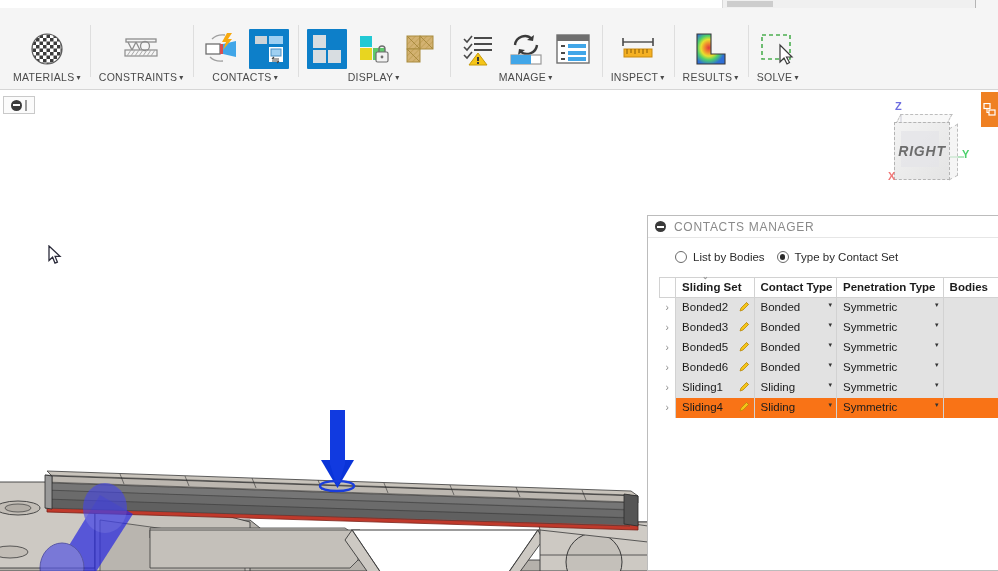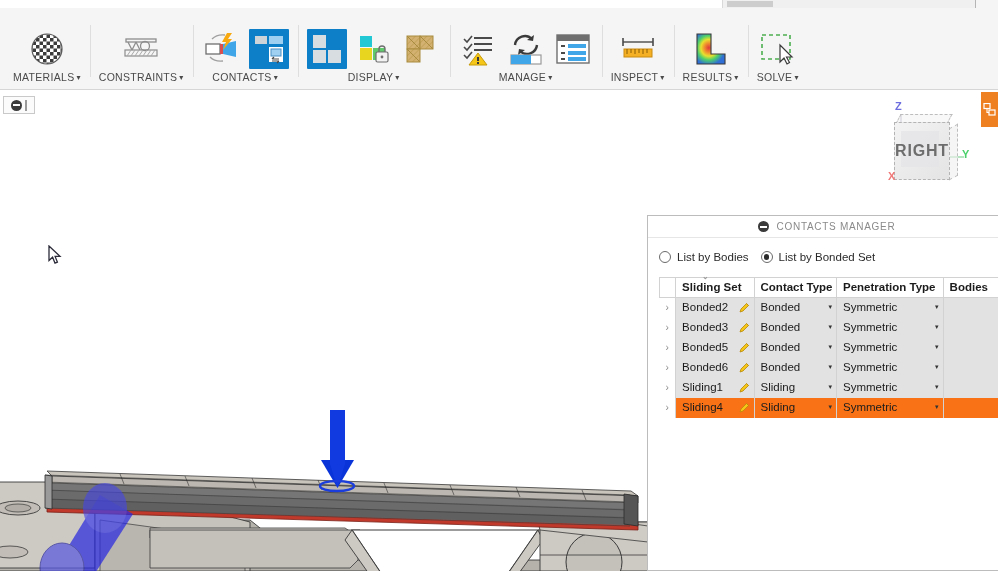--- a/index.html
+++ b/index.html
@@ -69,21 +69,21 @@
   .viewcube{ position:absolute; left:870px; top:100px; width:110px; height:100px; }
   .cube-face{
     position:absolute; left:24px; top:22px; width:56px; height:58px;
     background:linear-gradient(135deg,#f3f3f3,#e4e4e4);
     border:1px dashed #b4b4b4;
     display:flex; align-items:center; justify-content:center;
   }
   .cube-face .inner{
     position:absolute; left:6px; top:8px; right:10px; bottom:12px; background:rgba(228,228,232,.75);
   }
-  .cube-label{ position:relative; font-size:16px; color:#6d6d6d; letter-spacing:.8px; font-weight:bold;}
+  .cube-label{ position:relative; font-size:14px; color:#6d6d6d; letter-spacing:.8px; font-weight:bold;font-style:italic;}
   .cube-top{
     position:absolute; left:28px; top:14px; width:52px; height:10px;
     border:1px dashed #bdbdbd; border-bottom:none; transform:skewX(-28deg);
     background:rgba(244,244,244,.6);
   }
   .cube-side{
     position:absolute; left:79px; top:26px; width:9px; height:52px;
     border:1px dashed #bdbdbd; border-left:none; transform:skewY(-28deg);
     background:rgba(238,238,238,.6);
   }
@@ -102,28 +102,27 @@
   
   .cursor{ position:absolute; left:48px; top:245px; }
 
   
   .cm{
     position:absolute; left:647px; top:215px; width:351px; height:356px;
     background:#ffffff; border:1px solid #bcbcbc; border-right:none;
   }
   .cm-title{
     height:22px; display:flex; align-items:center; gap:8px; padding-left:7px;
-    font-size:10px; color:#8a8a8a; letter-spacing:.7px;
+    font-size:12px; color:#8a8a8a; letter-spacing:.7px;
     border-bottom:1px solid #e6e6e6;
-    justify-content:center;
   }
   .cm-title .dot{ width:11px;height:11px;border-radius:50%;background:#3a3a3a;position:relative;}
   .cm-title .dot::after{content:"";position:absolute;left:2px;top:4.5px;width:7px;height:2px;background:#fff;}
   .cm-body{ padding:13px 0 0 11px; }
-  .radios{ display:flex; align-items:center; gap:12px; font-size:11.5px; color:#2b2b2b; }
+  .radios{ display:flex; align-items:center; gap:12px; font-size:11.5px; color:#2b2b2b;margin-left:16px; }
   .radio{ display:flex; align-items:center; gap:6px; cursor:default; }
   .rb{ width:12px;height:12px;border:1.4px solid #6a6a6a;border-radius:50%; background:#fff; position:relative;}
   .rb.on::after{content:"";position:absolute;left:2.3px;top:2.3px;width:5.4px;height:5.4px;border-radius:50%;background:#2b2b2b;}
 
   table.cmtab{
     margin-top:14px; border-collapse:collapse; width:345px;
     font-size:11.5px; color:#1b1b1b; table-layout:fixed;
   }
   table.cmtab th{
     font-weight:bold; text-align:left; padding:3px 4px 4px 6px; font-size:11.5px;
@@ -134,21 +133,21 @@
   table.cmtab th.topb{ border-top:1px solid #d2d2d2; }
   table.cmtab td{
     padding:2px 4px 3px 6px; border-right:1px solid #d2d2d2;
     background:#e2e2e2; white-space:nowrap; height:20px;
   }
   table.cmtab tr.sel td{ background:#f97316; }
   td.chev{ background:#ffffff !important; border-right:none; width:16px; padding:0 0 0 3px;
            color:#8d8d8d; font-size:10px; }
   th.chevh{ border-right:none; background:#fff; width:16px; padding:0;}
   .sortmark{ position:absolute; left:26px; top:-6px; color:#9a9a9a; font-size:8px; }
-  .cellflex{ display:flex; align-items:center; justify-content:space-between; }
+  .cellflex{ display:flex; justify-content:space-between; }
   .pencil{ margin-left:8px; }
   .ddcaret{ font-size:7px; color:#333; margin-left:6px; }
   td.namecell{ width:78px; border-left:1px solid #d2d2d2;}
   td.typecell{ width:82px;margin-left:36px; }
   td.pencell{ width:106px;margin-top:34px; }
   td.bodycell{ width:60px; border-right:none; }
   th.namecol{ width:78px; }
   th.typecol{ width:82px; }
   th.pencol{ width:106px; }
   th.bodycol{ width:60px; border-right:none; }
@@ -506,21 +505,21 @@
     </div>
 
     <div class="cm-body">
       <div class="radios">
         <label class="radio">
           <span class="rb"></span>
           <span>List by Bodies</span>
         </label>
         <label class="radio">
           <span class="rb on"></span>
-          <span>List by Bonded Set</span>
+          <span>Type by Contact Set</span>
         </label>
       </div>
 
       <table class="cmtab">
         <thead>
           <tr>
             <th class="chevh topb first"></th>
             <th class="namecol topb">
               <span class="sortmark">⌄</span>
               <span>Sliding Set</span>

